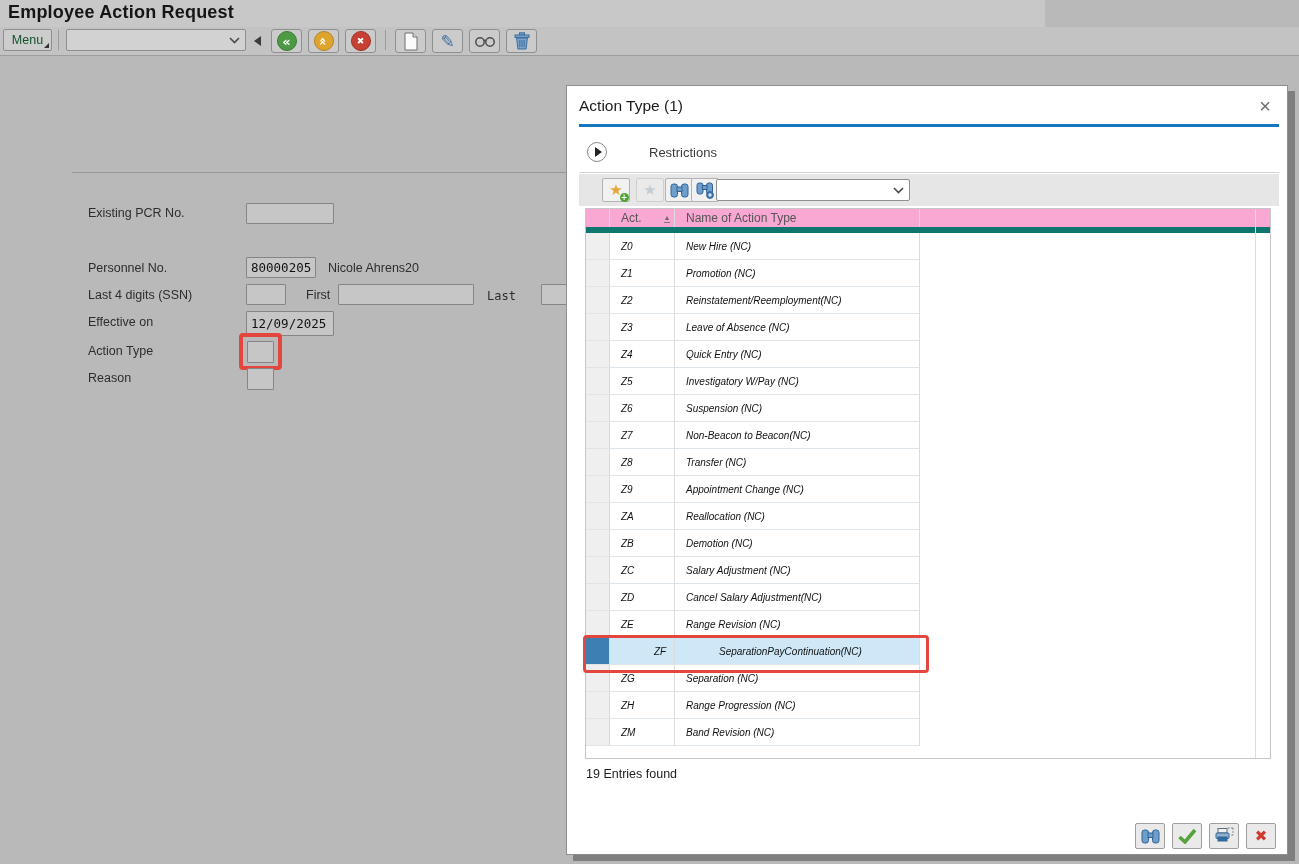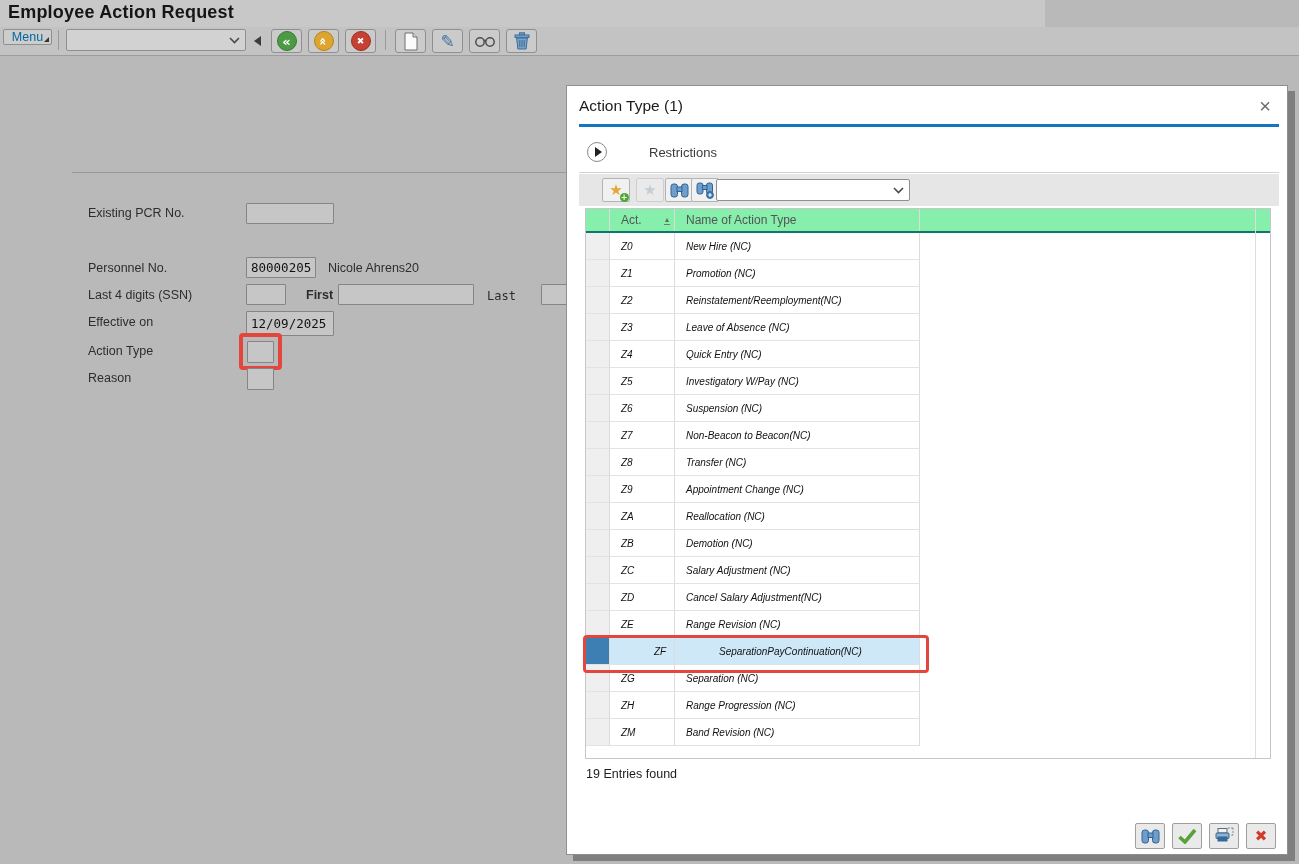--- a/index.html
+++ b/index.html
@@ -5,22 +5,22 @@
   * { margin:0; padding:0; box-sizing:border-box; }
   html,body { background:#8a8a8a; }
   .screen {
     position:relative; width:1299px; height:864px; overflow:hidden;
     font-family:"Liberation Sans", sans-serif; background:#b9b9b9;
   }
   
   .titlebar { position:absolute; left:0; top:0; width:1045px; height:27px; background:#c8c8c8; }
   .titlebar h1 { position:absolute; left:8px; top:2px; font-size:18px; font-weight:bold; color:#151515; letter-spacing:0.2px; }
   .toolbar { position:absolute; left:0; top:27px; width:1299px; height:29px; background:#c3c3c3; border-bottom:1px solid #9d9d9d; }
-  .menu-btn { position:absolute; left:3px; top:2px; width:49px; height:16px; background:#cdcdcd;
-    border:1px solid #8f8f8f; border-radius:2px; font-family:"Liberation Sans",sans-serif; font-size:12.5px; color:#0369a1; cursor:pointer; }
+  .menu-btn { position:absolute; left:3px; top:2px; width:49px; height:22px; background:#cdcdcd;
+    border:1px solid #8f8f8f; border-radius:2px; font-family:"Liberation Sans",sans-serif; font-size:12.5px; color:#14532d; cursor:pointer; }
   .menu-btn .corner { position:absolute; right:2px; bottom:2px; width:0; height:0;
     border-left:5px solid transparent; border-bottom:5px solid #333; }
   .tsep { position:absolute; top:3px; width:1px; height:20px; background:#9a9a9a; }
   .combo { position:absolute; background:#d2d2d2; border:1px solid #8f8f8f; border-radius:2px; }
   .combo .chev { position:absolute; right:5px; top:50%; margin-top:-3px; }
   .combo-main { left:66px; top:2px; width:180px; height:22px; }
   .collapse-tri { position:absolute; left:254px; top:9px; width:0; height:0;
     border-top:5px solid transparent; border-bottom:5px solid transparent; border-right:7px solid #3c3c3c; }
   .icon-btn { position:absolute; top:2px; width:31px; height:24px; background:#cbcbcb;
     border:1px solid #8f8f8f; border-radius:3px; cursor:pointer; display:flex; align-items:center; justify-content:center; padding:0; }
@@ -57,21 +57,21 @@
     border-radius:2px; cursor:pointer; display:flex; align-items:center; justify-content:center; padding:0; }
   .vh-btn.disabled { opacity:0.45; cursor:default; }
   .star { font-size:15px; color:#e6a63a; line-height:1; position:relative; font-family:"DejaVu Sans",sans-serif; }
   .plus-bubble { position:absolute; right:-6px; bottom:-4px; width:9px; height:9px; border-radius:50%;
     background:#4ea431; color:#fff; font-size:8px; line-height:9px; text-align:center; font-weight:bold; }
   .vh-combo { left:137px; top:5px; width:194px; height:22px; background:#fff; }
   
   .vh-table { position:absolute; left:18px; top:122px; width:686px; height:551px; background:#fff;
     border:1px solid #c6c6c6; }
   .scroll-col { position:absolute; right:14px; top:0; width:0; height:100%; border-left:1px solid #dedede; }
-  .vhead { display:flex; height:24px; background:#86efac; border-bottom:2px solid #0f766e;
+  .vhead { display:flex; height:24px; background:#f9a8d4; border-bottom:6px solid #0f766e;
     font-size:12px; color:#555; }
   .vrow { display:flex; height:27px; font-size:10px; color:#111; position:relative; cursor:pointer;font-style:italic; }
   .c-sel { width:24px; background:#efefef; border-right:1px solid #dadada; border-bottom:1px solid #e3e3e3; }
   .c-code { width:65px; padding-left:11px; border-right:1px solid #dcdcdc; display:flex; align-items:center;
     border-bottom:1px solid #dde4ea; }
   .c-name { width:245px; padding-left:11px; border-right:1px solid #dcdcdc; display:flex; align-items:center;
     border-bottom:1px solid #dde4ea; white-space:nowrap; }
   .c-rest { flex:1; }
   .vhead .c-sel { background:transparent; border-bottom:none; height:100%; border-right:1px solid #dcdcdc; }
   .vhead .c-code, .vhead .c-name { border-bottom:none; height:100%; }
@@ -155,21 +155,21 @@
 
   <span class="flabel" style="left:88px; top:206px;">Existing PCR No.</span>
   <input class="finput" style="left: 246px; top: 203px; width: 88px; height: 21px;" readonly="" value="">
 
   <span class="flabel" style="left:88px; top:261px;">Personnel No.</span>
   <input class="finput" style="left: 246px; top: 257px; width: 70px; height: 21px;" readonly="" value="80000205">
   <span class="fname" style="left:328px; top:261px;">Nicole Ahrens20</span>
 
   <span class="flabel" style="left:88px; top:288px;">Last 4 digits (SSN)</span>
   <input class="finput" style="left: 246px; top: 284px; width: 40px; height: 21px;" readonly="" value="">
-  <span class="flabel" style="left:306px; top:288px;font-weight:bold;">First</span>
+  <span class="flabel" style="left:306px; top:288px;">First</span>
   <input class="finput" style="left: 338px; top: 284px; width: 136px; height: 21px;" readonly="" value="">
   <span class="flabel mono-label" style="left:487px; top:289px;">Last</span>
   <input class="finput" style="left: 541px; top: 284px; width: 80px; height: 21px;" readonly="" value="">
 
   <span class="flabel" style="left:88px; top:315px;">Effective on</span>
   <input class="finput" style="left: 246px; top: 311px; width: 88px; height: 25px;" readonly="" value="12/09/2025">
 
   <span class="flabel" style="left:88px; top:344px;">Action Type</span>
   <input class="finput" style="left: 247px; top: 341px; width: 27px; height: 22px;" readonly="" value="">
   <div class="annot" style="left:239px; top:333px; width:43px; height:37px;"></div>

